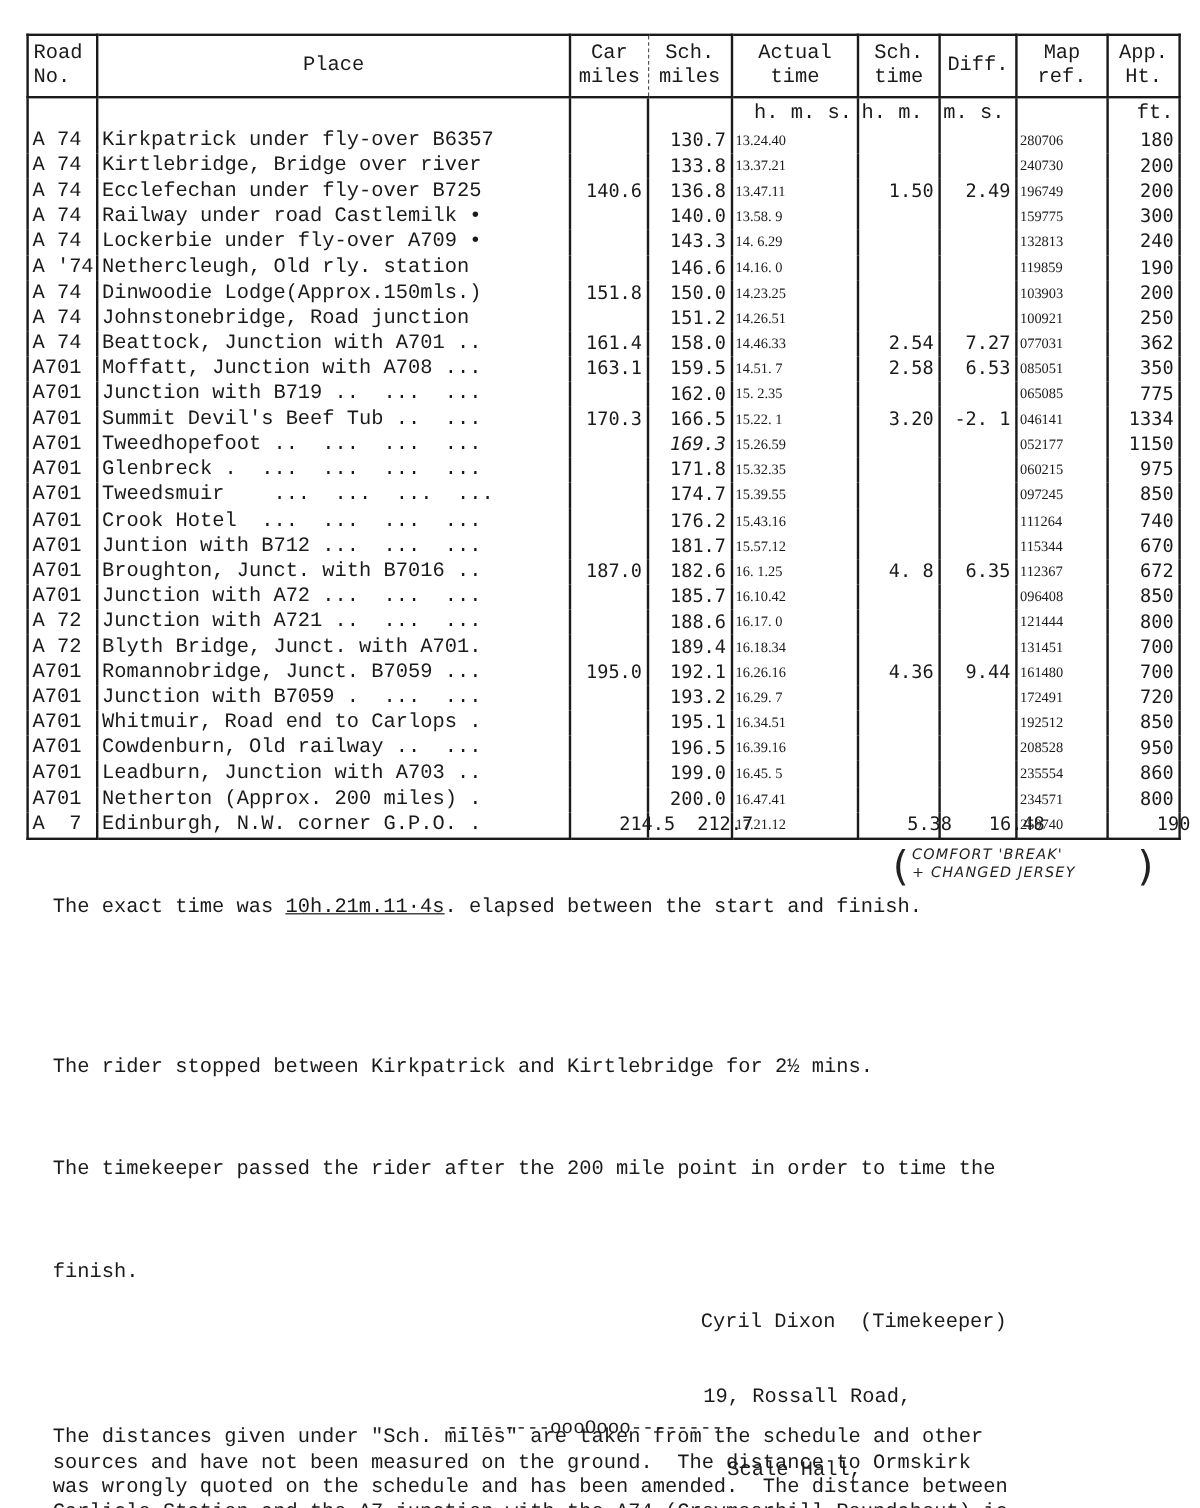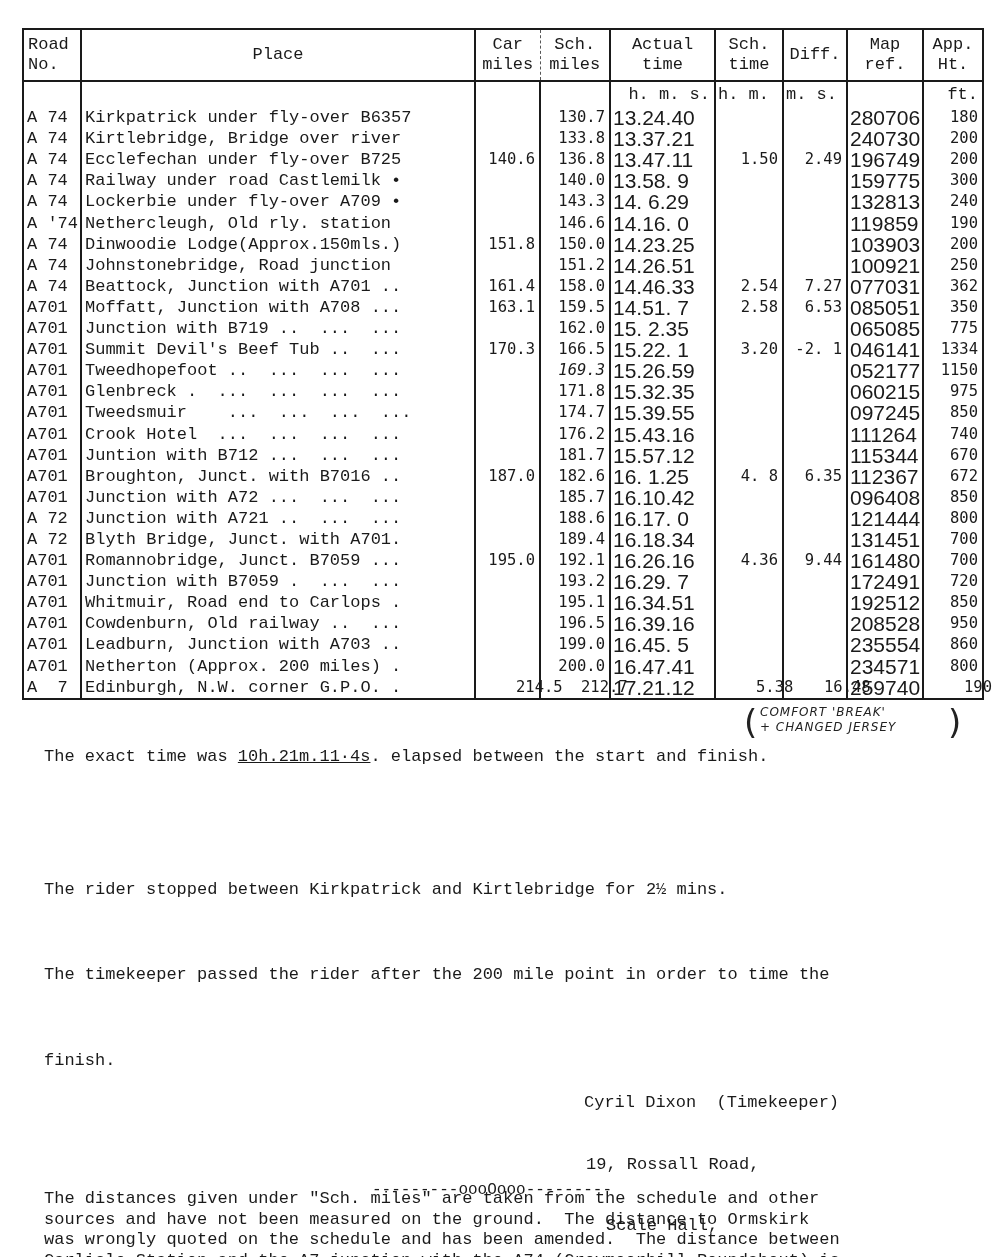--- a/index.html
+++ b/index.html
@@ -30,21 +30,21 @@
   .col-sch { width: 70px; }
   .col-act { width: 105px; }
   .col-scht { width: 68px; }
   .col-diff { width: 64px; }
   .col-map { width: 76px; }
   .col-ht { width: 60px; }
 
   .hdr-road { text-align: left !important; padding-left: 4px !important; }
   .rp { white-space: pre; padding-left: 3px !important; }
   .num { text-align: right; padding-right: 4px !important; white-space: pre; font-family: "DejaVu Sans Mono", monospace; font-size: 15.5px; }
-  .num-l { text-align: left; padding-left: 2px !important; white-space: pre; font-family: Liberation Sans, sans-serif; font-size: 21px; }
+  .num-l { text-align: left; padding-left: 2px !important; white-space: pre; font-family: Liberation Serif, serif; font-size: 12px; }
   .units td { padding-top: 2px !important; }
   .first-row td { padding-top: 2px !important; }
   .units .num, .units .num-l { font-family: "Liberation Mono", monospace; font-size: 17px; }
 
   
   .notes {
     position: absolute; left: 32px; top: 694px; width: 940px;
     font-size: 17px; line-height: 20.5px; white-space: pre;
   }
   .notes p { margin: 12px; }

